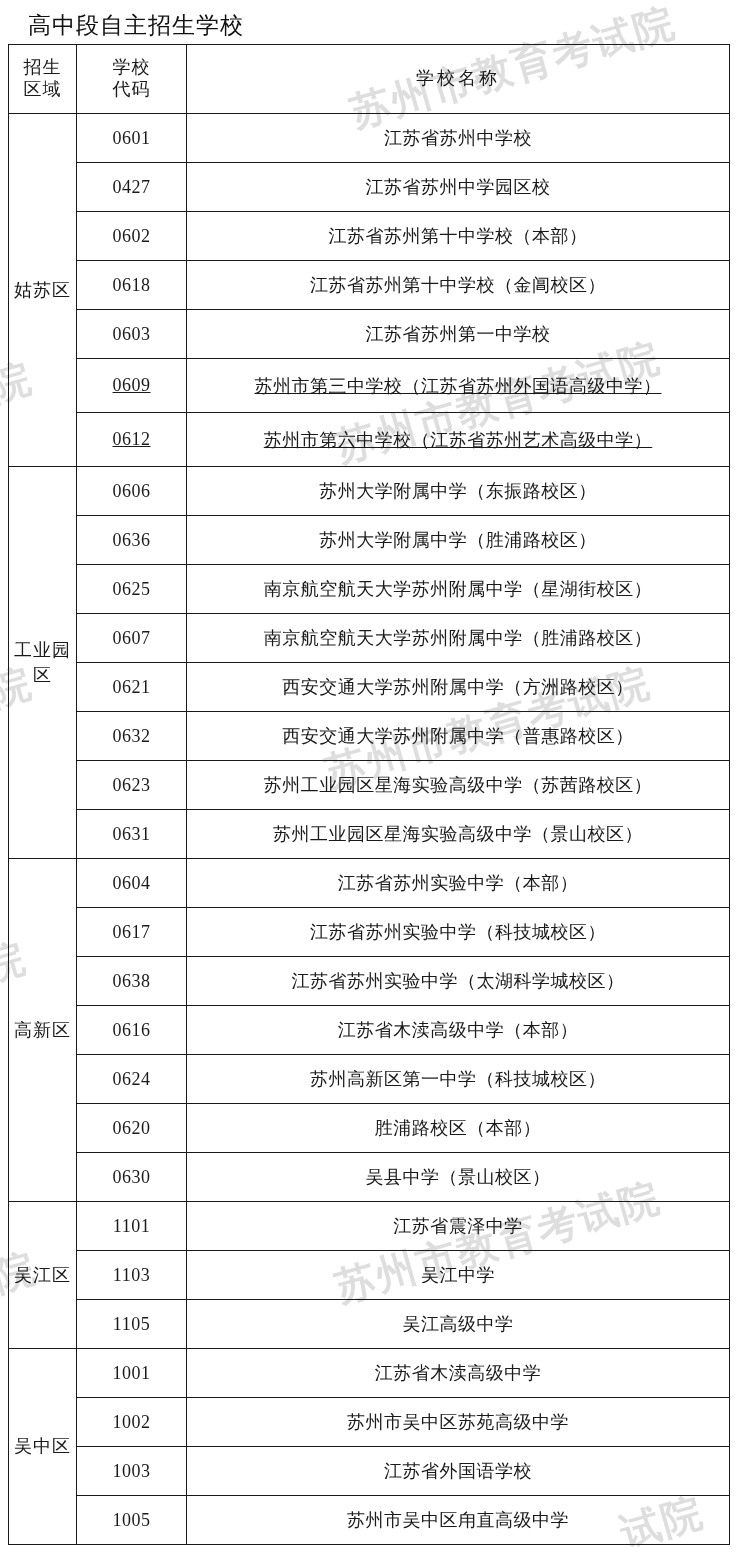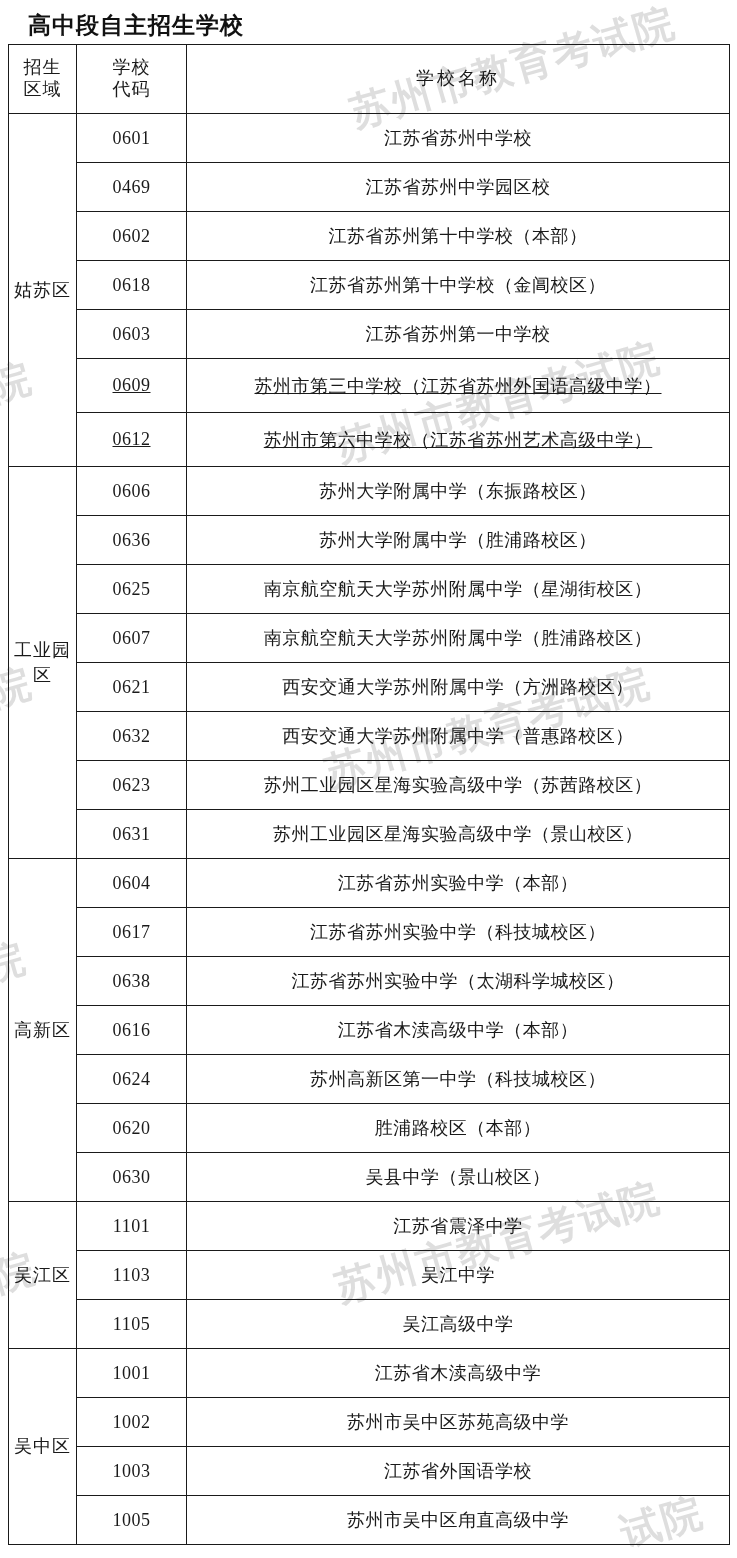--- a/index.html
+++ b/index.html
@@ -41,21 +41,21 @@
     transform: rotate(-16deg);
     letter-spacing: 2px;
   }
 
   
   .doc-title {
     position: absolute;
     top: 10px;
     left: 28px;
     font-size: 23px;
-    font-weight: 700;
+    font-weight: 400;
     letter-spacing: 1px;
     font-family: "Liberation Sans", "DejaVu Sans", sans-serif;
     color: #111;
     z-index: 6;
   }
 
   
   table.schools {
     position: absolute;
     top: 44px;
@@ -154,21 +154,21 @@
         <th class="name-head">学校名称</th>
       </tr>
     </thead>
     <tbody id="table-body">
         <tr>
           <td class="region-cell" rowspan="7">姑苏区</td>
           <td class="code-cell">0601</td>
           <td class="name-cell">江苏省苏州中学校</td>
         </tr>
         <tr>
-          <td class="code-cell">0469</td>
+          <td class="code-cell">0427</td>
           <td class="name-cell">江苏省苏州中学园区校</td>
         </tr>
         <tr>
           <td class="code-cell">0602</td>
           <td class="name-cell">江苏省苏州第十中学校（本部）</td>
         </tr>
         <tr>
           <td class="code-cell">0618</td>
           <td class="name-cell">江苏省苏州第十中学校（金阊校区）</td>
         </tr>

